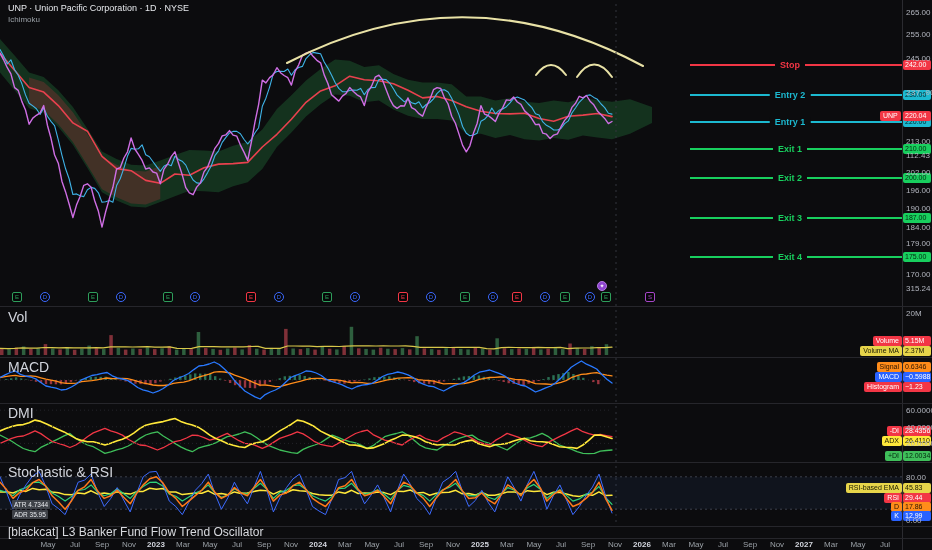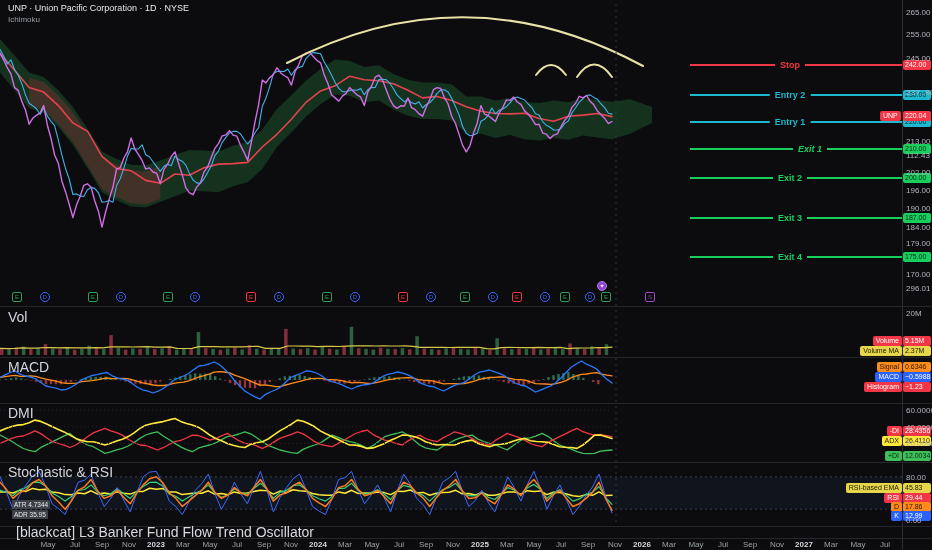--- a/index.html
+++ b/index.html
@@ -17,21 +17,21 @@
           padding-left:2px;white-space:nowrap;}
   .vchip{position:absolute;font-size:7px;line-height:10px;border-radius:2px;padding:0 3px;white-space:nowrap;}
   .lvl-line{position:absolute;height:2px;}
   .lvl-label{position:absolute;transform:translate(-50%,-50%);background:#0c0c0e;padding:0 5px;
              font-size:9px;font-weight:bold;white-space:nowrap;}
   .mk{position:absolute;width:8px;height:8px;font-size:6px;line-height:8px;text-align:center;
       border:1px solid;border-radius:2px;background:rgba(0,0,0,.5);}
   .mk.round{border-radius:50%;}
   .corner-chip{position:absolute;left:12px;background:rgba(70,74,80,.85);color:#e6e8ec;
                font-size:6.5px;line-height:9px;padding:0 2px;border-radius:1px;}
-  #osc-label{position:absolute;left:8px;top:527px;font-size:14px;color:#d8dadf;line-height:11px;margin-left:8px;}
+  #osc-label{position:absolute;left:8px;top:527px;font-size:12px;color:#d8dadf;line-height:11px;}
   .tlabel{position:absolute;top:539px;font-size:8px;color:#9aa0a6;transform:translateX(-50%);line-height:11px;}
   .tlabel.year{color:#d1d4dc;font-weight:bold;}
 </style>
 </head>
 <body>
 
 <div id="root">
   <svg id="chart-svg" width="902" height="538" viewBox="0 0 902 538">
       <path d="M0.0 39.0 L14.6 55.6 L29.1 72.6 L43.7 77.0 L58.3 90.2 L72.9 107.0 L87.4 128.7 L102.0 151.4 L116.6 158.9 L131.1 164.7 L145.7 165.6 L160.3 160.4 L174.9 155.1 L189.4 149.9 L204.0 150.4 L218.6 151.4 L233.1 145.7 L247.7 142.0 L262.3 129.6 L276.9 109.1 L291.4 95.3 L306.0 80.5 L320.6 68.9 L335.1 59.6 L349.7 60.8 L364.3 66.9 L378.9 65.3 L393.4 73.9 L408.0 79.7 L422.6 82.6 L437.1 82.6 L451.7 84.3 L466.3 96.6 L480.9 96.6 L495.4 100.4 L510.0 97.9 L524.6 101.7 L539.1 103.0 L553.7 100.4 L568.3 102.2 L582.9 98.3 L597.4 100.0 L612.0 101.7 L630.0 99.2 L652.0 107.0 L652.0 122.9 L630.0 133.7 L612.0 139.2 L597.4 137.4 L582.9 135.6 L568.3 139.7 L553.7 137.9 L539.1 140.6 L524.6 139.2 L510.0 135.1 L495.4 137.9 L480.9 133.7 L466.3 133.7 L451.7 120.6 L437.1 118.9 L422.6 118.9 L408.0 115.8 L393.4 109.6 L378.9 100.4 L364.3 102.2 L349.7 95.7 L335.1 94.4 L320.6 104.3 L306.0 116.6 L291.4 132.4 L276.9 147.1 L262.3 169.0 L247.7 182.3 L233.1 186.2 L218.6 192.3 L204.0 191.3 L189.4 190.8 L174.9 196.3 L160.3 201.9 L145.7 207.6 L131.1 206.6 L116.6 200.4 L102.0 192.3 L87.4 168.1 L72.9 144.8 L58.3 126.9 L43.7 112.9 L29.1 108.3 L14.6 90.2 L0.0 72.6 Z" fill="rgba(40,140,70,0.30)" stroke="none"></path>
       <path d="M29.1 77.6 L43.7 82.0 L58.3 95.3 L72.9 112.2 L87.4 134.2 L102.0 157.0 L116.6 164.7 L131.1 170.5 L145.7 171.5 L160.3 166.1 L160.3 198.9 L145.7 204.5 L131.1 203.5 L116.6 197.3 L102.0 189.2 L87.4 165.2 L72.9 142.0 L58.3 124.2 L43.7 110.2 L29.1 105.6 Z" fill="rgba(185,45,60,0.28)" stroke="none"></path>
@@ -290,21 +290,21 @@
   <span id="osc-label">[blackcat] L3 Banker Fund Flow Trend Oscillator</span>
 
   <div id="levels">
       <div class="lvl-line" style="left: 690px; top: 64.2587px; width: 212px; background: rgb(242, 54, 69);"></div>
       <div class="lvl-label" style="left: 790px; top: 65.2587px; color: rgb(242, 54, 69);">Stop</div>
       <div class="lvl-line" style="left: 690px; top: 94.2899px; width: 212px; background: rgb(28, 185, 208);"></div>
       <div class="lvl-label" style="left: 790px; top: 95.2899px; color: rgb(28, 185, 208); text-align: right;">Entry 2</div>
       <div class="lvl-line" style="left: 690px; top: 120.538px; width: 212px; background: rgb(28, 185, 208);"></div>
       <div class="lvl-label" style="left: 790px; top: 121.538px; color: rgb(28, 185, 208);">Entry 1</div>
       <div class="lvl-line" style="left: 690px; top: 148.007px; width: 212px; background: rgb(24, 207, 94);"></div>
-      <div class="lvl-label" style="left: 810px; top: 149.007px; color: rgb(24, 207, 94); font-style: italic;">Exit 1</div>
+      <div class="lvl-label" style="left: 790px; top: 149.007px; color: rgb(24, 207, 94);">Exit 1</div>
       <div class="lvl-line" style="left: 690px; top: 176.817px; width: 212px; background: rgb(24, 207, 94);"></div>
       <div class="lvl-label" style="left: 790px; top: 177.817px; color: rgb(24, 207, 94);">Exit 2</div>
       <div class="lvl-line" style="left: 690px; top: 216.503px; width: 212px; background: rgb(24, 207, 94);"></div>
       <div class="lvl-label" style="left: 790px; top: 217.503px; color: rgb(24, 207, 94);">Exit 3</div>
       <div class="lvl-line" style="left: 690px; top: 255.666px; width: 212px; background: rgb(24, 207, 94);"></div>
       <div class="lvl-label" style="left: 790px; top: 256.666px; color: rgb(24, 207, 94);">Exit 4</div>
     </div>
   <div id="markers">
       <div class="mk" style="left: 12px; top: 292px; border-color: rgb(46, 158, 91); color: rgb(46, 158, 91);">E</div>
       <div class="mk round" style="left: 40px; top: 292px; border-color: rgb(61, 107, 255); color: rgb(61, 107, 255);">D</div>
@@ -341,21 +341,21 @@
       <div class="tick" style="top: 53.9836px;">245.00</div>
       <div class="tick" style="top: 88px; font-family: Liberation Mono, monospace;">237.00</div>
       <div class="tick" style="top: 136.632px; text-align: center;">213.00</div>
       <div class="tick" style="top: 150.658px;">112.43</div>
       <div class="tick" style="top: 167.942px;">202.00</div>
       <div class="tick" style="top: 185.747px;">196.00</div>
       <div class="tick" style="top: 204.105px;">190.00</div>
       <div class="tick" style="top: 223.053px;">184.00</div>
       <div class="tick" style="top: 239.321px;">179.00</div>
       <div class="tick" style="top: 269.783px;">170.00</div>
-      <div class="tick" style="top: 283.843px;">296.01</div>
+      <div class="tick" style="top: 283.843px;">315.24</div>
       <div class="vchip" style="left: 880px; top: 111.431px; background: rgb(242, 54, 69); color: rgb(255, 255, 255);">UNP</div>
       <div class="axchip" style="top: 111.431px; background: rgb(242, 54, 69); color: rgb(255, 255, 255);">220.04</div>
       <div class="vchip" style="top: 336px; right: 30px; background: rgb(242, 54, 69); color: rgb(255, 255, 255);">Volume</div>
       <div class="axchip" style="top: 336px; background: rgb(242, 54, 69); color: rgb(255, 255, 255);">5.15M</div>
       <div class="vchip" style="top: 346px; right: 30px; background: rgb(231, 213, 74); color: rgb(26, 26, 0);">Volume MA</div>
       <div class="axchip" style="top: 346px; background: rgb(231, 213, 74); color: rgb(26, 26, 0);">2.37M</div>
       <div class="vchip" style="top: 362px; right: 30px; background: rgb(255, 140, 26); color: rgb(43, 21, 0);">Signal</div>
       <div class="axchip" style="top: 362px; background: rgb(255, 140, 26); color: rgb(43, 21, 0);">0.6346</div>
       <div class="vchip" style="top: 372px; right: 30px; background: rgb(41, 98, 255); color: rgb(255, 255, 255);">MACD</div>
       <div class="axchip" style="top: 372px; background: rgb(41, 98, 255); color: rgb(255, 255, 255);">−0.5988</div>

